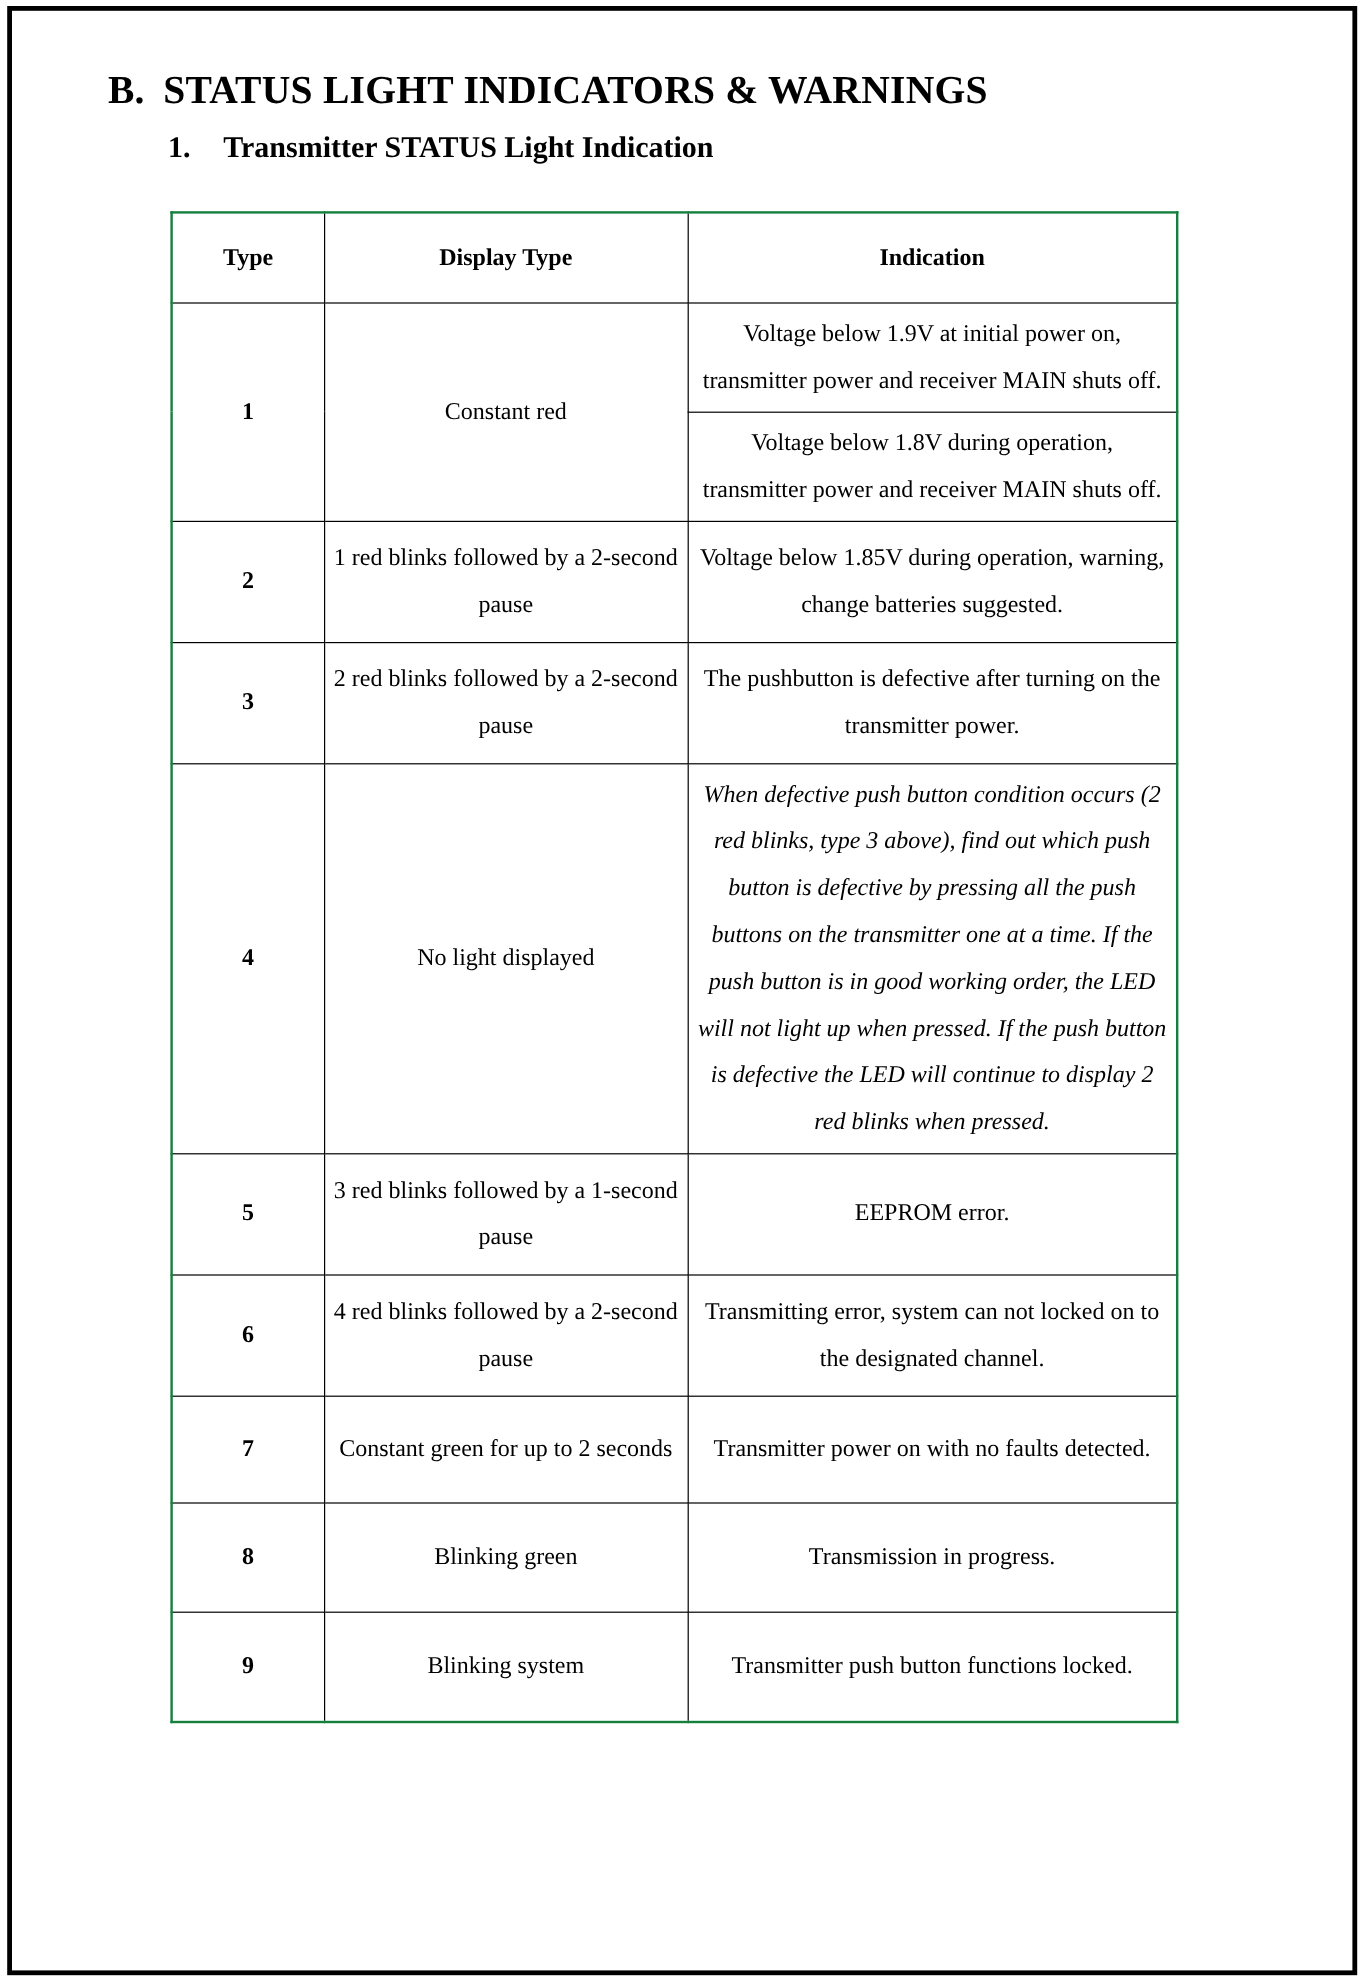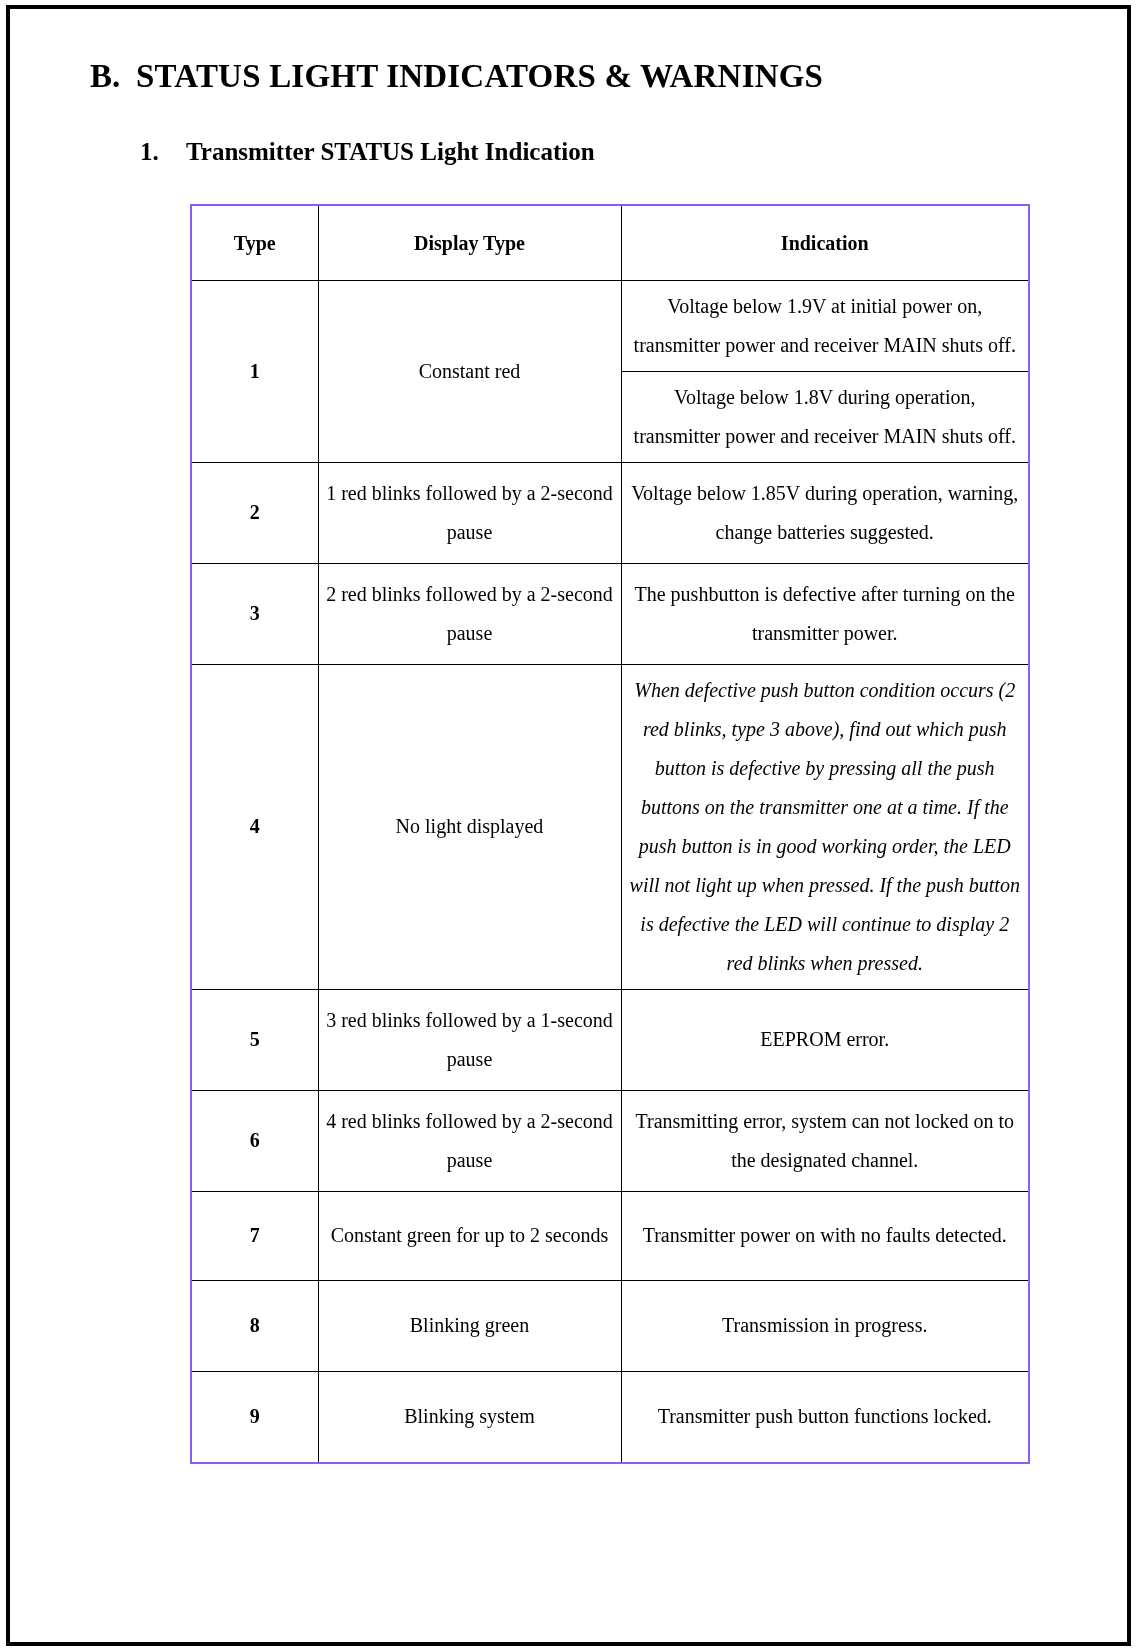--- a/index.html
+++ b/index.html
@@ -73,36 +73,34 @@
   }
   .heading-1 .num {
     font-size: 25px;
     font-weight: bold;
     width: 46px;
     flex: 0 0 46px;
   }
   .heading-1 .htext {
     font-size: 25px;
     font-weight: bold;
-    margin-top: 28px;
   }
 
   
   .table-wrap {
     margin: 38px 0 0 0;
     padding-left: 102px;
     padding-right: 10px;
   }
 
   table.status-table {
     border-collapse: collapse;
     width: 838px;
     table-layout: fixed;
-    border: 2px solid #8b5cf6;
-    margin-left: 48px;
+    border: 2px solid #15803d;
   }
   table.status-table col.c-type  { width: 127px; }
   table.status-table col.c-disp  { width: 303px; }
   table.status-table col.c-ind   { width: 408px; }
 
   table.status-table th,
   table.status-table td {
     border: 1px solid #000;
     text-align: center;
     vertical-align: middle;

